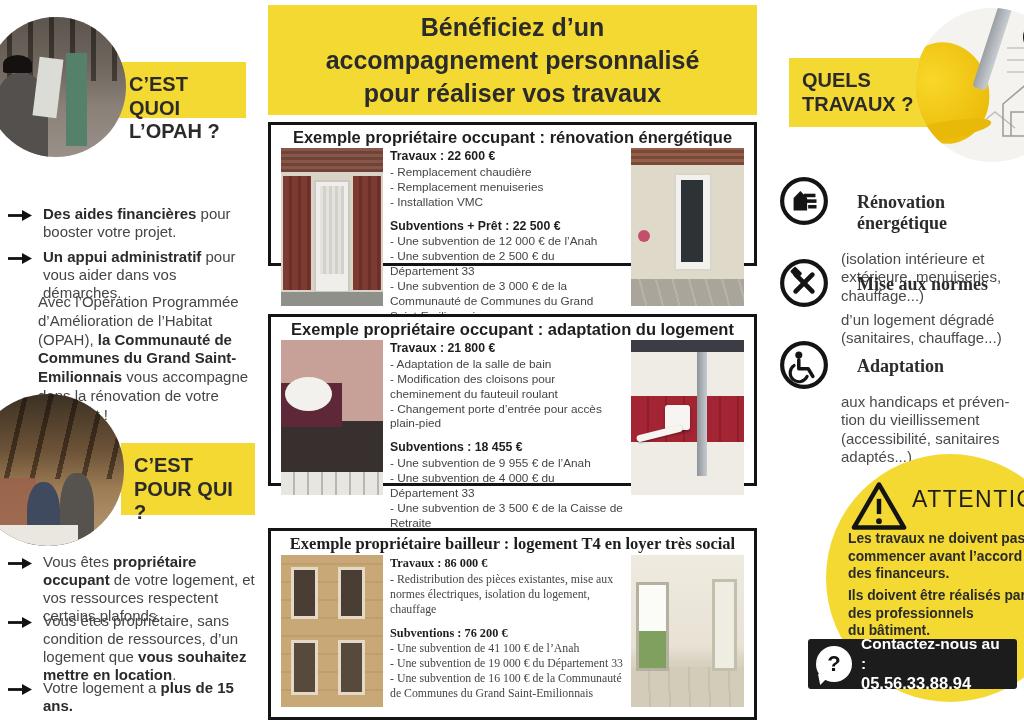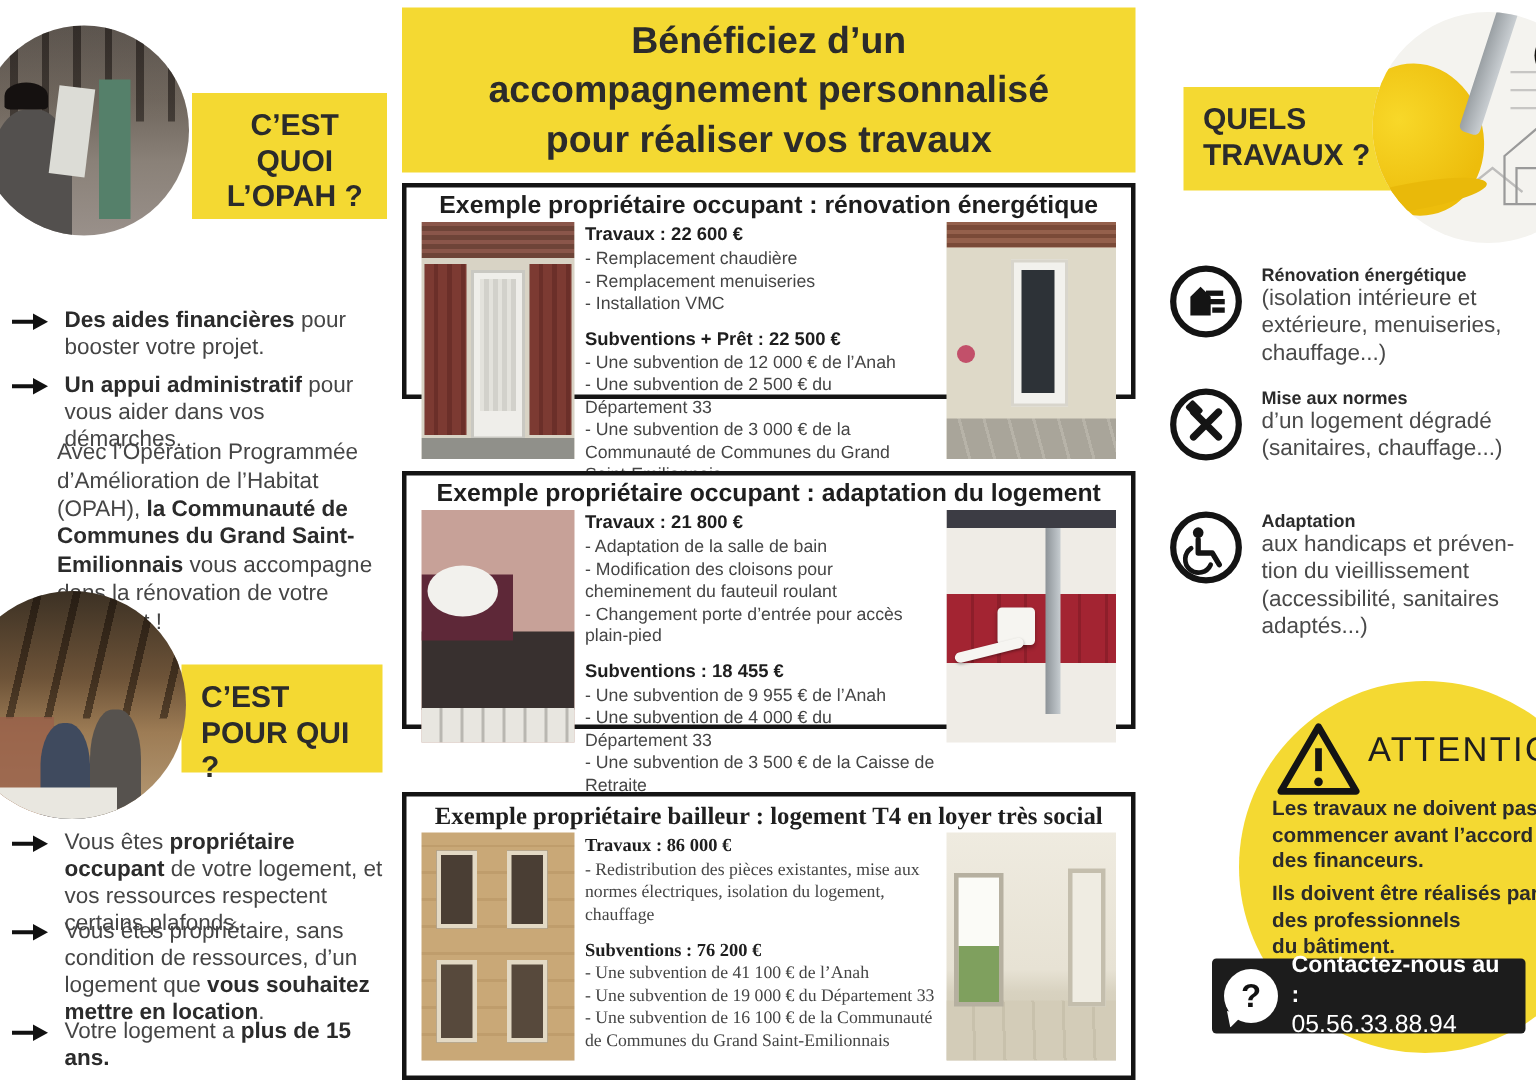--- a/index.html
+++ b/index.html
@@ -85,44 +85,44 @@
   .e3l .w3{left:10%;top:56%;width:26%;height:36%;background:#57493c;border:3px solid #e3d9c4;box-sizing:border-box;}
   .e3l .w4{left:56%;top:56%;width:26%;height:36%;background:#57493c;border:3px solid #e3d9c4;box-sizing:border-box;}
   
   .e3r{background:linear-gradient(180deg,#efebe0 0%,#e7e2d4 60%,#d8d2c0 70%,#cfc7b2 100%);}
   .e3r .win{left:4%;top:18%;width:30%;height:58%;background:linear-gradient(180deg,#fbfbf7 0 55%,#7fa05e 55% 100%);border:3px solid #b6b0a0;box-sizing:border-box;}
   .e3r .door{right:6%;top:16%;width:22%;height:60%;background:#efece2;border:3px solid #c4bead;box-sizing:border-box;}
   .e3r .floor{left:0;bottom:0;width:100%;height:26%;background:repeating-linear-gradient(88deg,#d3ccb8 0 18px,#c8c1ac 18px 20px);}
   
   .ritem{position:absolute;left:779px;width:242px;display:flex;gap:12px;}
   .ritem .ricon{flex:0 0 50px;}
-  .ritem .rtitle{margin:0;font-size:12px;}
+  .ritem .rtitle{margin:16px;font-size:18px;font-family:Liberation Serif, serif;}
   .ritem .rline{display:block;font-size:15px;line-height:1.22;color:#4a4a4a;}
   .attention{position:absolute;left:826px;top:454px;width:248px;height:248px;border-radius:50%;background:#F4D932;z-index:1;}
   .attention .tri{position:absolute;left:24px;top:26px;}
   .attention .atitle{position:absolute;left:86px;top:32px;font-size:23px;letter-spacing:1.5px;color:#1e1e1e;}
   .attention .ap{position:absolute;left:22px;width:196px;font-weight:700;color:#2b2b2b;font-size:13.8px;line-height:1.28;}
   .attention .ap1{top:76px;}
   .attention .ap2{top:133px;}
   .attention .ap span{display:block;}
   .contact{position:absolute;left:808px;top:639px;width:209px;height:50px;background:#1c1c1c;border-radius:3px;
            display:flex;align-items:center;gap:9px;padding:0 8px;box-sizing:border-box;z-index:3;color:#fff;}
   .bubble{flex:0 0 36px;width:36px;height:36px;background:#fff;border-radius:50%;position:relative;
           display:flex;align-items:center;justify-content:center;font-weight:700;font-size:22px;color:#111;}
   .bubble:after{content:"";position:absolute;left:2px;bottom:-3px;width:11px;height:11px;background:#fff;
           clip-path:polygon(0 0,100% 20%,20% 100%);}
   .contact .cl{font-size:15.5px;font-weight:700;line-height:1.25;}
-  .contact .cp{font-size:16.5px;font-weight:400;line-height:1.25;}
+  .contact .cp{font-size:16.5px;font-weight:700;line-height:1.25;}
 </style>
 </head>
 <body>
 
 <div id="page">
 
-  <div class="ylabel" style="left:128px;top:62px;width:130px;height:84px;text-align:center;">C’EST QUOI L’OPAH ?</div>
+  <div class="ylabel" style="left:116px;top:62px;width:130px;height:56px;">C’EST QUOI L’OPAH ?</div>
 
   <div class="cphoto cp1">
     <div class="joists"></div>
       <div class="greendoor"></div>
       <div class="body"></div>
       <div class="cap"></div>
       <div class="panel"></div>
   </div>
 
   <div class="bullet" style="top:205px;">

